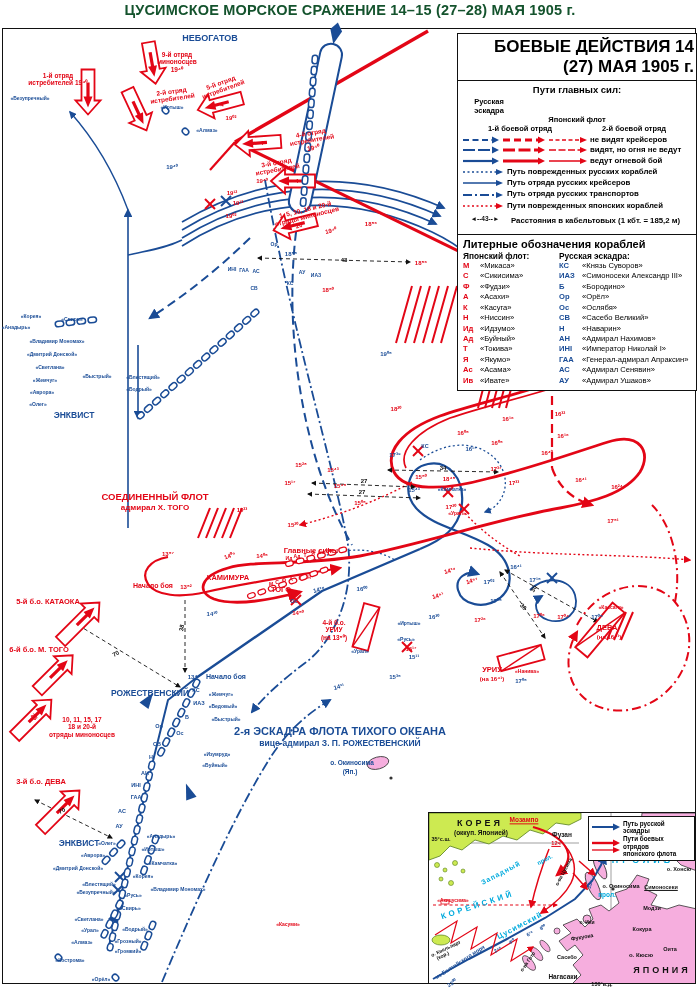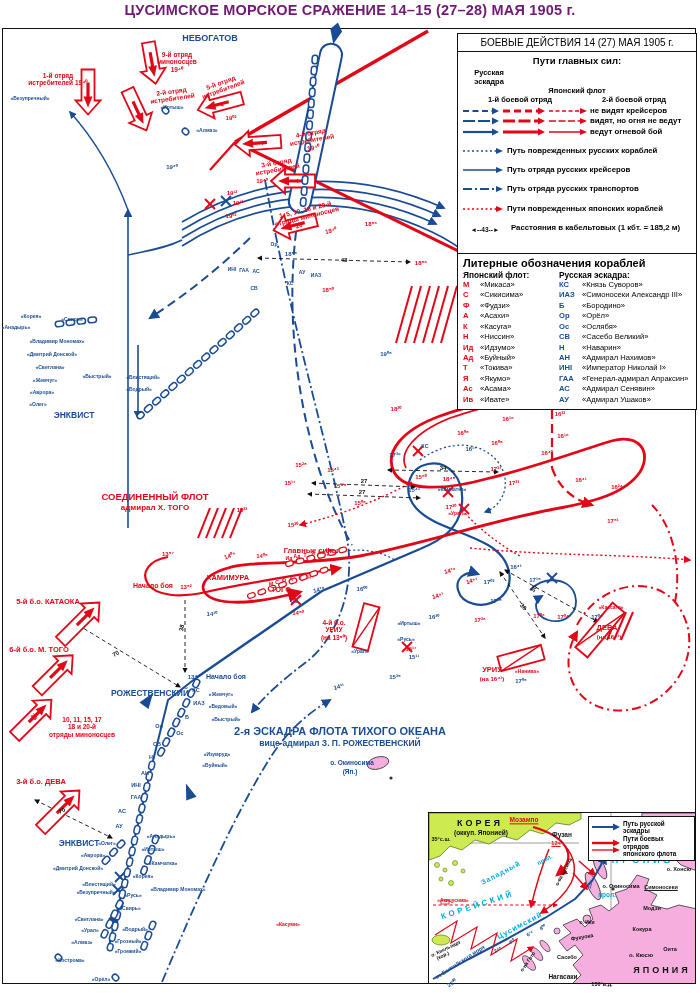--- a/index.html
+++ b/index.html
@@ -1,45 +1,45 @@
 <!DOCTYPE html>
 <html><head>
 <meta charset="utf-8">
 <style>
   :root{ --red:#e30616; --blue:#1a4c96; --cyan:#00aadd; --blk:#111; }
   html,body{margin:0;padding:0;}
   body{width:700px;height:993px;position:relative;overflow:hidden;background:#fff;
        font-family:"Liberation Sans",sans-serif;}
   #page-title{position:absolute;top:2px;left:0;right:0;text-align:center;
-       font-size:14.5px;font-weight:bold;color:#701a75;letter-spacing:.2px;z-index:6;}
+       font-size:14.5px;font-weight:bold;color:#14532d;letter-spacing:.2px;z-index:6;}
   #map-frame{position:absolute;left:2px;top:28px;width:694px;height:956px;
        border:1.6px solid #111;box-sizing:border-box;z-index:0;}
   #map-svg{position:absolute;left:0;top:0;z-index:1;}
   #inset{position:absolute;left:428px;top:812px;width:268px;height:172px;
        border:1.6px solid #111;box-sizing:border-box;background:#fff;z-index:2;overflow:hidden;}
   #map-labels{position:absolute;left:0;top:0;width:700px;height:993px;z-index:3;pointer-events:none;}
   .ml{position:absolute;transform:translate(-50%,-50%);white-space:pre;text-align:center;
       line-height:1.12;font-weight:bold;}
   .c-red{color:var(--red);} .c-blue{color:var(--blue);} .c-black{color:#111;} .c-cyan{color:var(--cyan);}
   
   #legend{position:absolute;left:457px;top:33px;width:240px;background:#fff;
       border:1.9px solid #111;box-sizing:border-box;z-index:5;}
-  #legend-header{font-size:10px;font-weight:normal;text-align:center;padding:3px 2px;
+  #legend-header{font-size:17px;font-weight:bold;text-align:right;padding:3px 2px;
       border-bottom:1.9px solid #111;}
   .lg-body{padding:2px 5px 3px 5px;}
   #paths-title{font-size:9.5px;font-weight:bold;text-align:center;margin:1px 0 2px 0;}
   .lg-cols{display:flex;font-size:7.5px;font-weight:bold;text-align:center;flex-direction:column;}
   .lg-col-rus{width:52px;}
   .lg-col-jap{flex:1;}
   .lg-sub{display:flex;}
   .lg-sub span{flex:1;font-size:7.5px;font-weight:bold;}
   .lg-mrow{display:flex;align-items:center;margin:2.5px 0;}
   .lg-mrow svg{flex:none;}
   .lg-state{font-size:7.8px;font-weight:bold;margin-left:3px;line-height:1.05;}
-  #legend-rows .lrow{display:flex;align-items:flex-start;margin:11px 0;}
+  #legend-rows .lrow{display:flex;align-items:flex-end;margin:3px 0;}
   #legend-rows .lrow svg{flex:none;margin-right:4px;}
   #legend-rows .lrow span{font-size:7.8px;font-weight:bold;line-height:1.05;}
   #codes{border-top:1.6px solid #111;margin-top:3px;padding:2px 5px 4px 5px;}
   #codes-title{font-size:11px;font-weight:bold;margin:1px 0;}
   .codes-heads{display:flex;font-size:8.3px;font-weight:bold;}
   .codes-heads .h1{width:96px;} .codes-heads .h2{flex:1;}
   .codes-cols{display:flex;}
   .codes-col{font-size:7.6px;}
   .codes-col.j{width:96px;} .codes-col.r{flex:1;}
   .crow{display:flex;line-height:1.38;}

